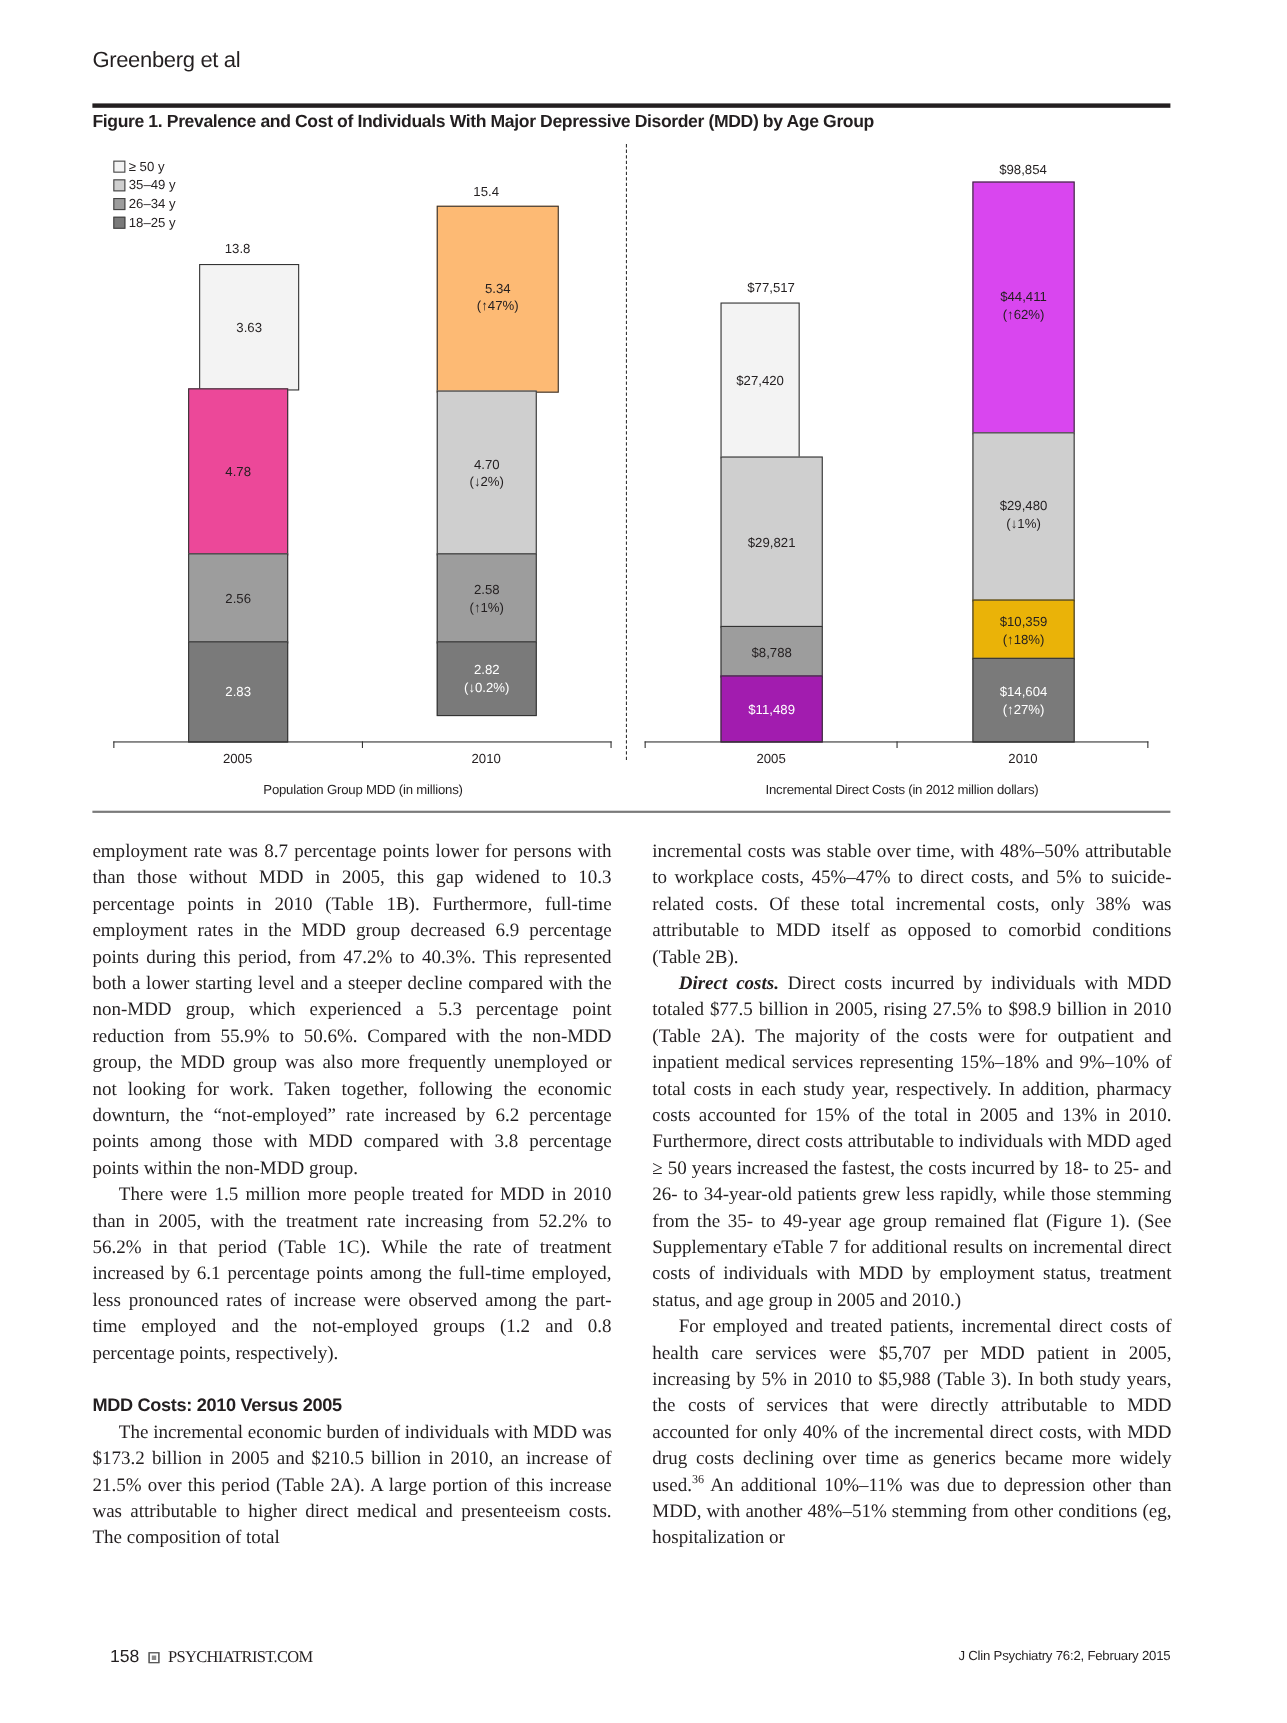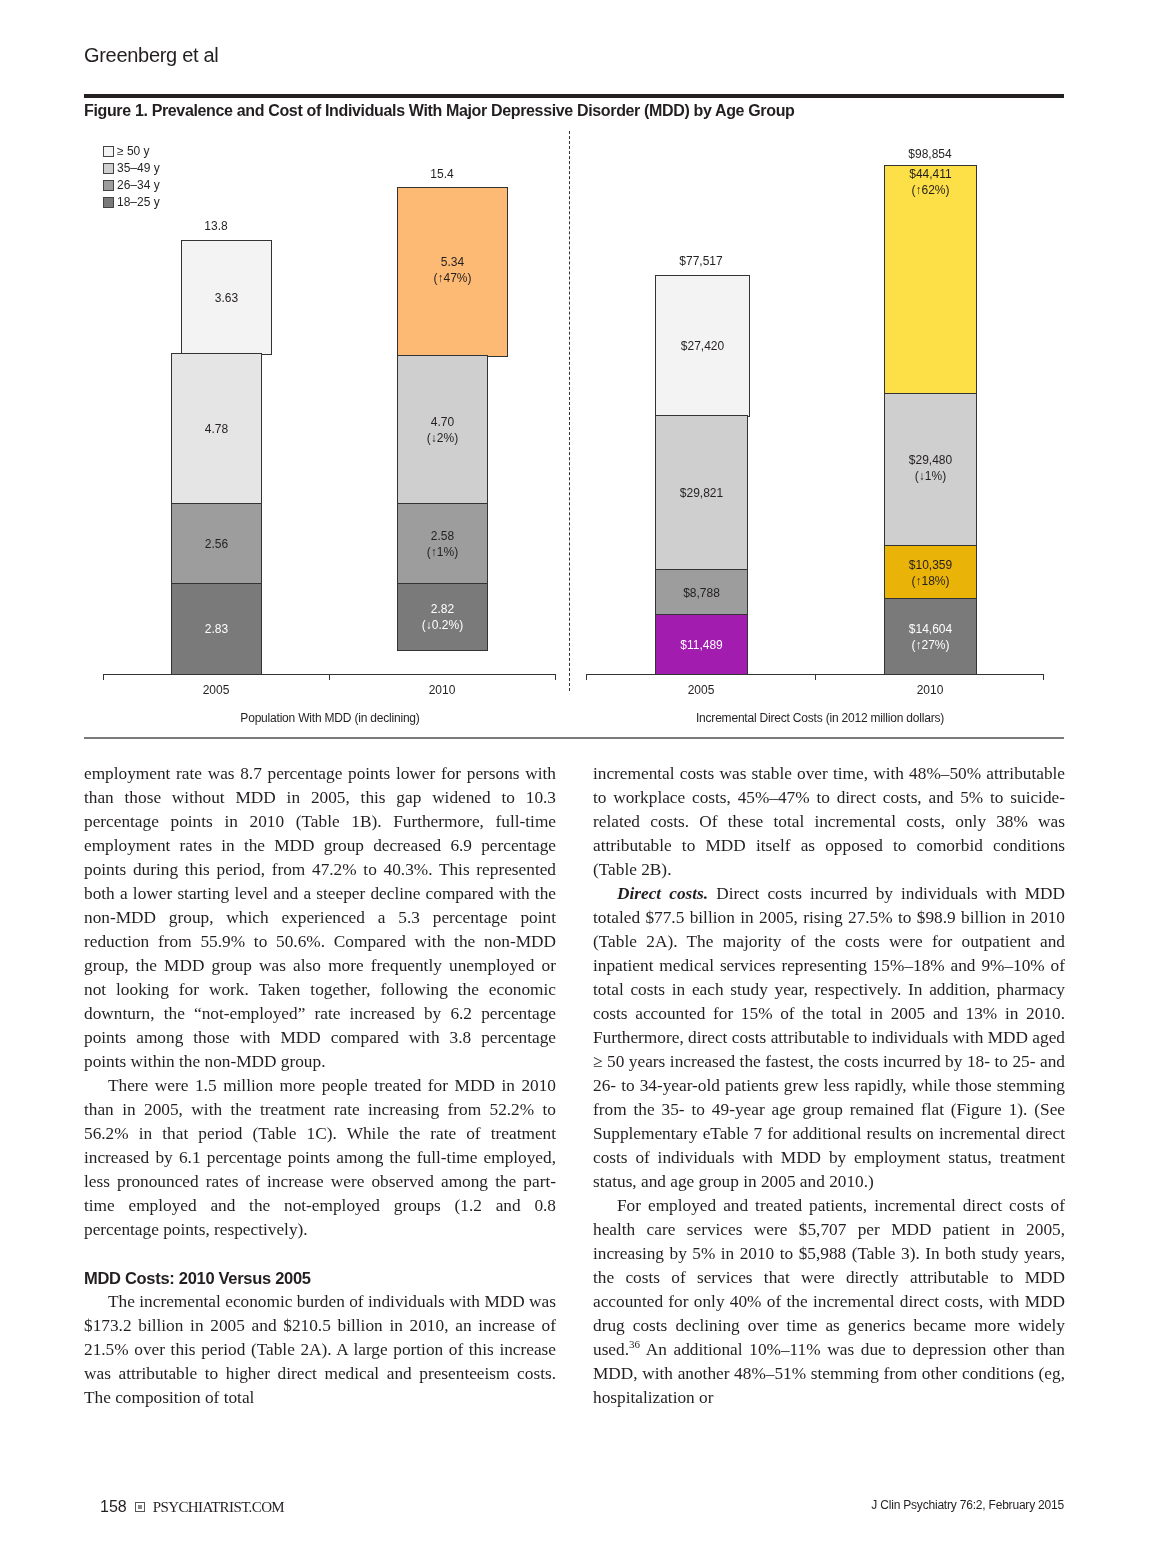--- a/index.html
+++ b/index.html
@@ -60,21 +60,21 @@
     <span>18–25 y</span>
   </div>
 </div>
 
 <div class="sans">
 
   <div class="total" style="left:156px; top:219px;">13.8</div>
   <div class="seg" style="left:181px; top:240px; width:91px; height:115px; background:#f3f3f3;">
     <span>3.63</span>
   </div>
-  <div class="seg" style="left:171px; top:353px; width:91px; height:152px; background:#e5e5e5;">
+  <div class="seg" style="left:171px; top:353px; width:91px; height:152px; background:#ec4899;">
     <span>4.78</span>
   </div>
   <div class="seg" style="left:171px; top:503px; width:91px; height:82px; background:#9d9d9d;">
     <span>2.56</span>
   </div>
   <div class="seg dark" style="left:171px; top:583px; width:91px; height:92px; background:#7a7a7a;">
     <span>2.83</span>
   </div>
 
   <div class="total" style="left:382px; top:167px;">15.4</div>
@@ -94,43 +94,43 @@
     <span>2.82</span>
     <span>(↓0.2%)</span>
   </div>
 
   <div class="axis abs" style="left:103px; top:674px; width:453px;"></div>
   <div class="tick abs" style="left:103px; top:674px;"></div>
   <div class="tick abs" style="left:329px; top:674px;"></div>
   <div class="tick abs" style="left:555px; top:674px;"></div>
   <div class="xlabel" style="left:156px; top:683px;">2005</div>
   <div class="xlabel" style="left:382px; top:683px;">2010</div>
-  <div class="axis-title" style="left:120px; top:711px;">Population With MDD (in declining)</div>
+  <div class="axis-title" style="left:120px; top:711px;">Population Group MDD (in millions)</div>
 </div>
 
 <div id="divider" class="abs"></div>
 
 <div class="sans">
 
   <div class="total" style="left:641px; top:254px;">$77,517</div>
-  <div class="seg" style="left:655px; top:275px; width:95px; height:142px; background:#f3f3f3;">
+  <div class="seg" style="left:655px; top:275px; width:72px; height:142px; background:#f3f3f3;">
     <span>$27,420</span>
   </div>
   <div class="seg" style="left:655px; top:415px; width:93px; height:156px; background:#cfcfcf;">
     <span>$29,821</span>
   </div>
   <div class="seg" style="left:655px; top:569px; width:93px; height:47px; background:#9d9d9d;">
     <span>$8,788</span>
   </div>
   <div class="seg dark" style="left:655px; top:614px; width:93px; height:61px; background:#a21caf;">
     <span>$11,489</span>
   </div>
 
   <div class="total" style="left:870px; top:147px;">$98,854</div>
-  <div class="seg" style="left:884px; top:165px; width:93px; height:230px; background:#fde047; justify-content:flex-start; ">
+  <div class="seg" style="left:884px; top:165px; width:93px; height:230px; background:#d946ef; justify-content:flex-start; padding-top:96px;">
     <span>$44,411</span>
     <span>(↑62%)</span>
   </div>
   <div class="seg" style="left:884px; top:393px; width:93px; height:154px; background:#cfcfcf; justify-content:flex-start; padding-top:58px;">
     <span>$29,480</span>
     <span>(↓1%)</span>
   </div>
   <div class="seg" style="left:884px; top:545px; width:93px; height:55px; background:#eab308;">
     <span>$10,359</span>
     <span>(↑18%)</span>

